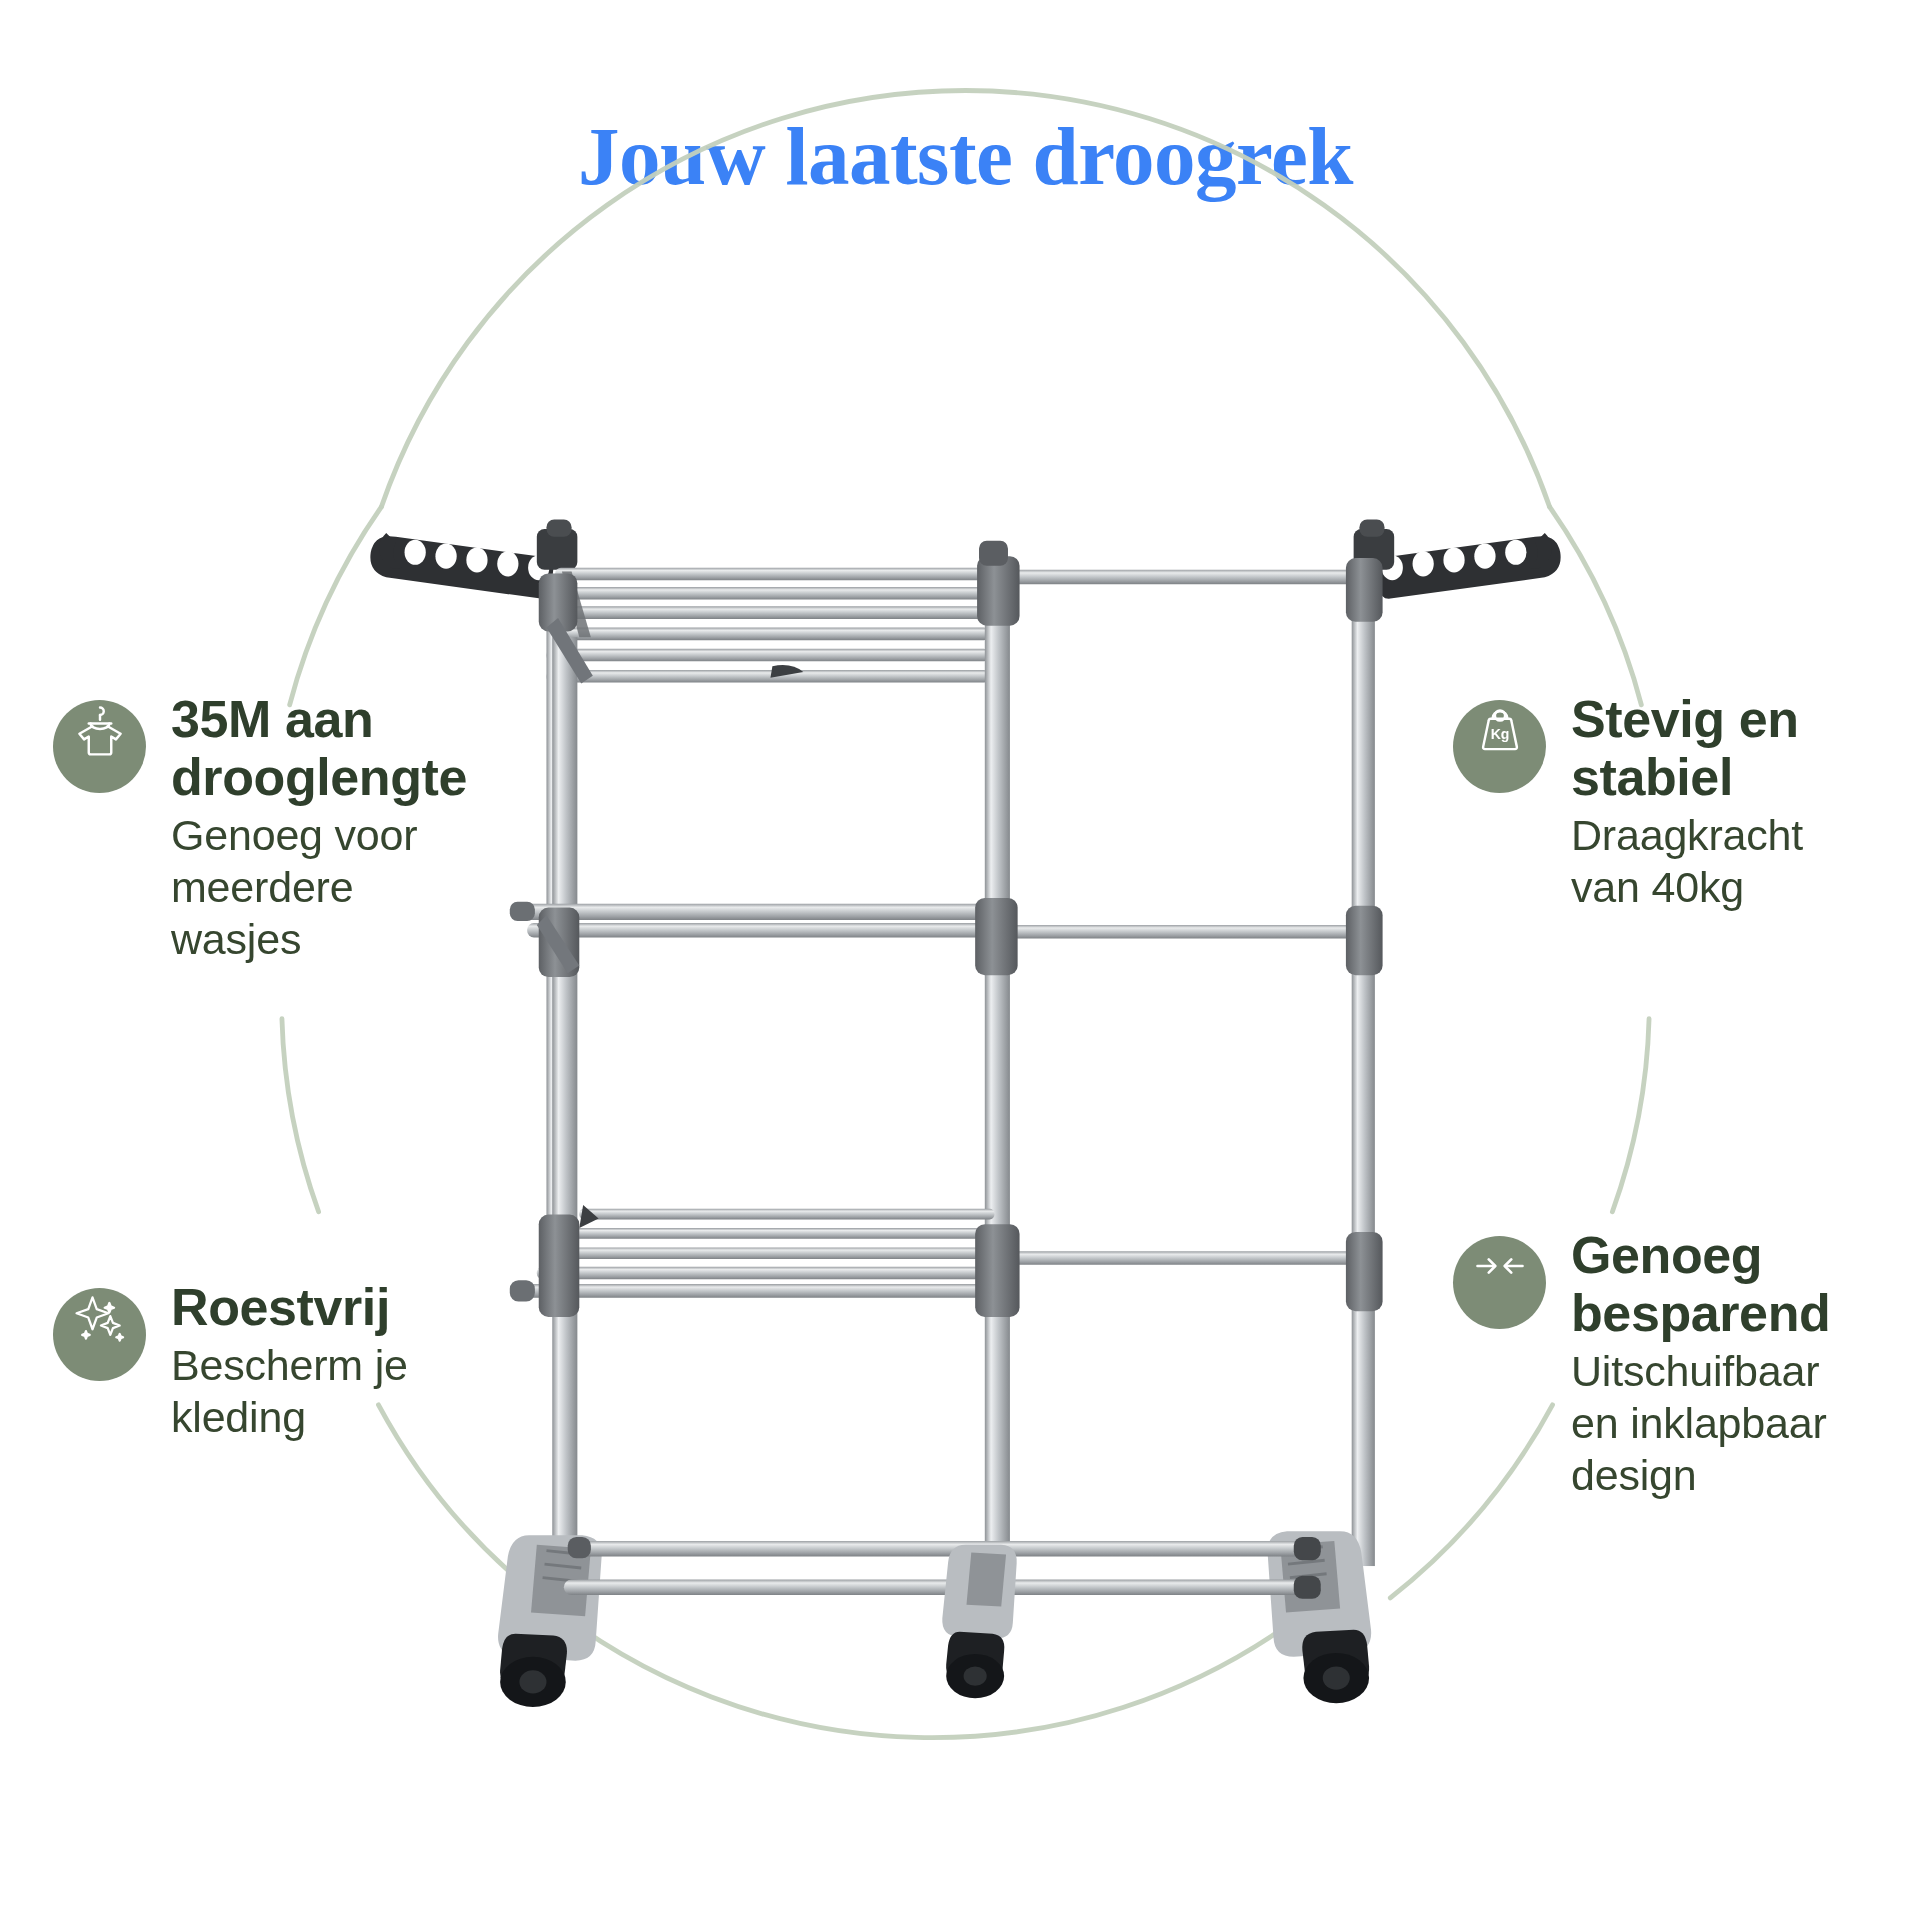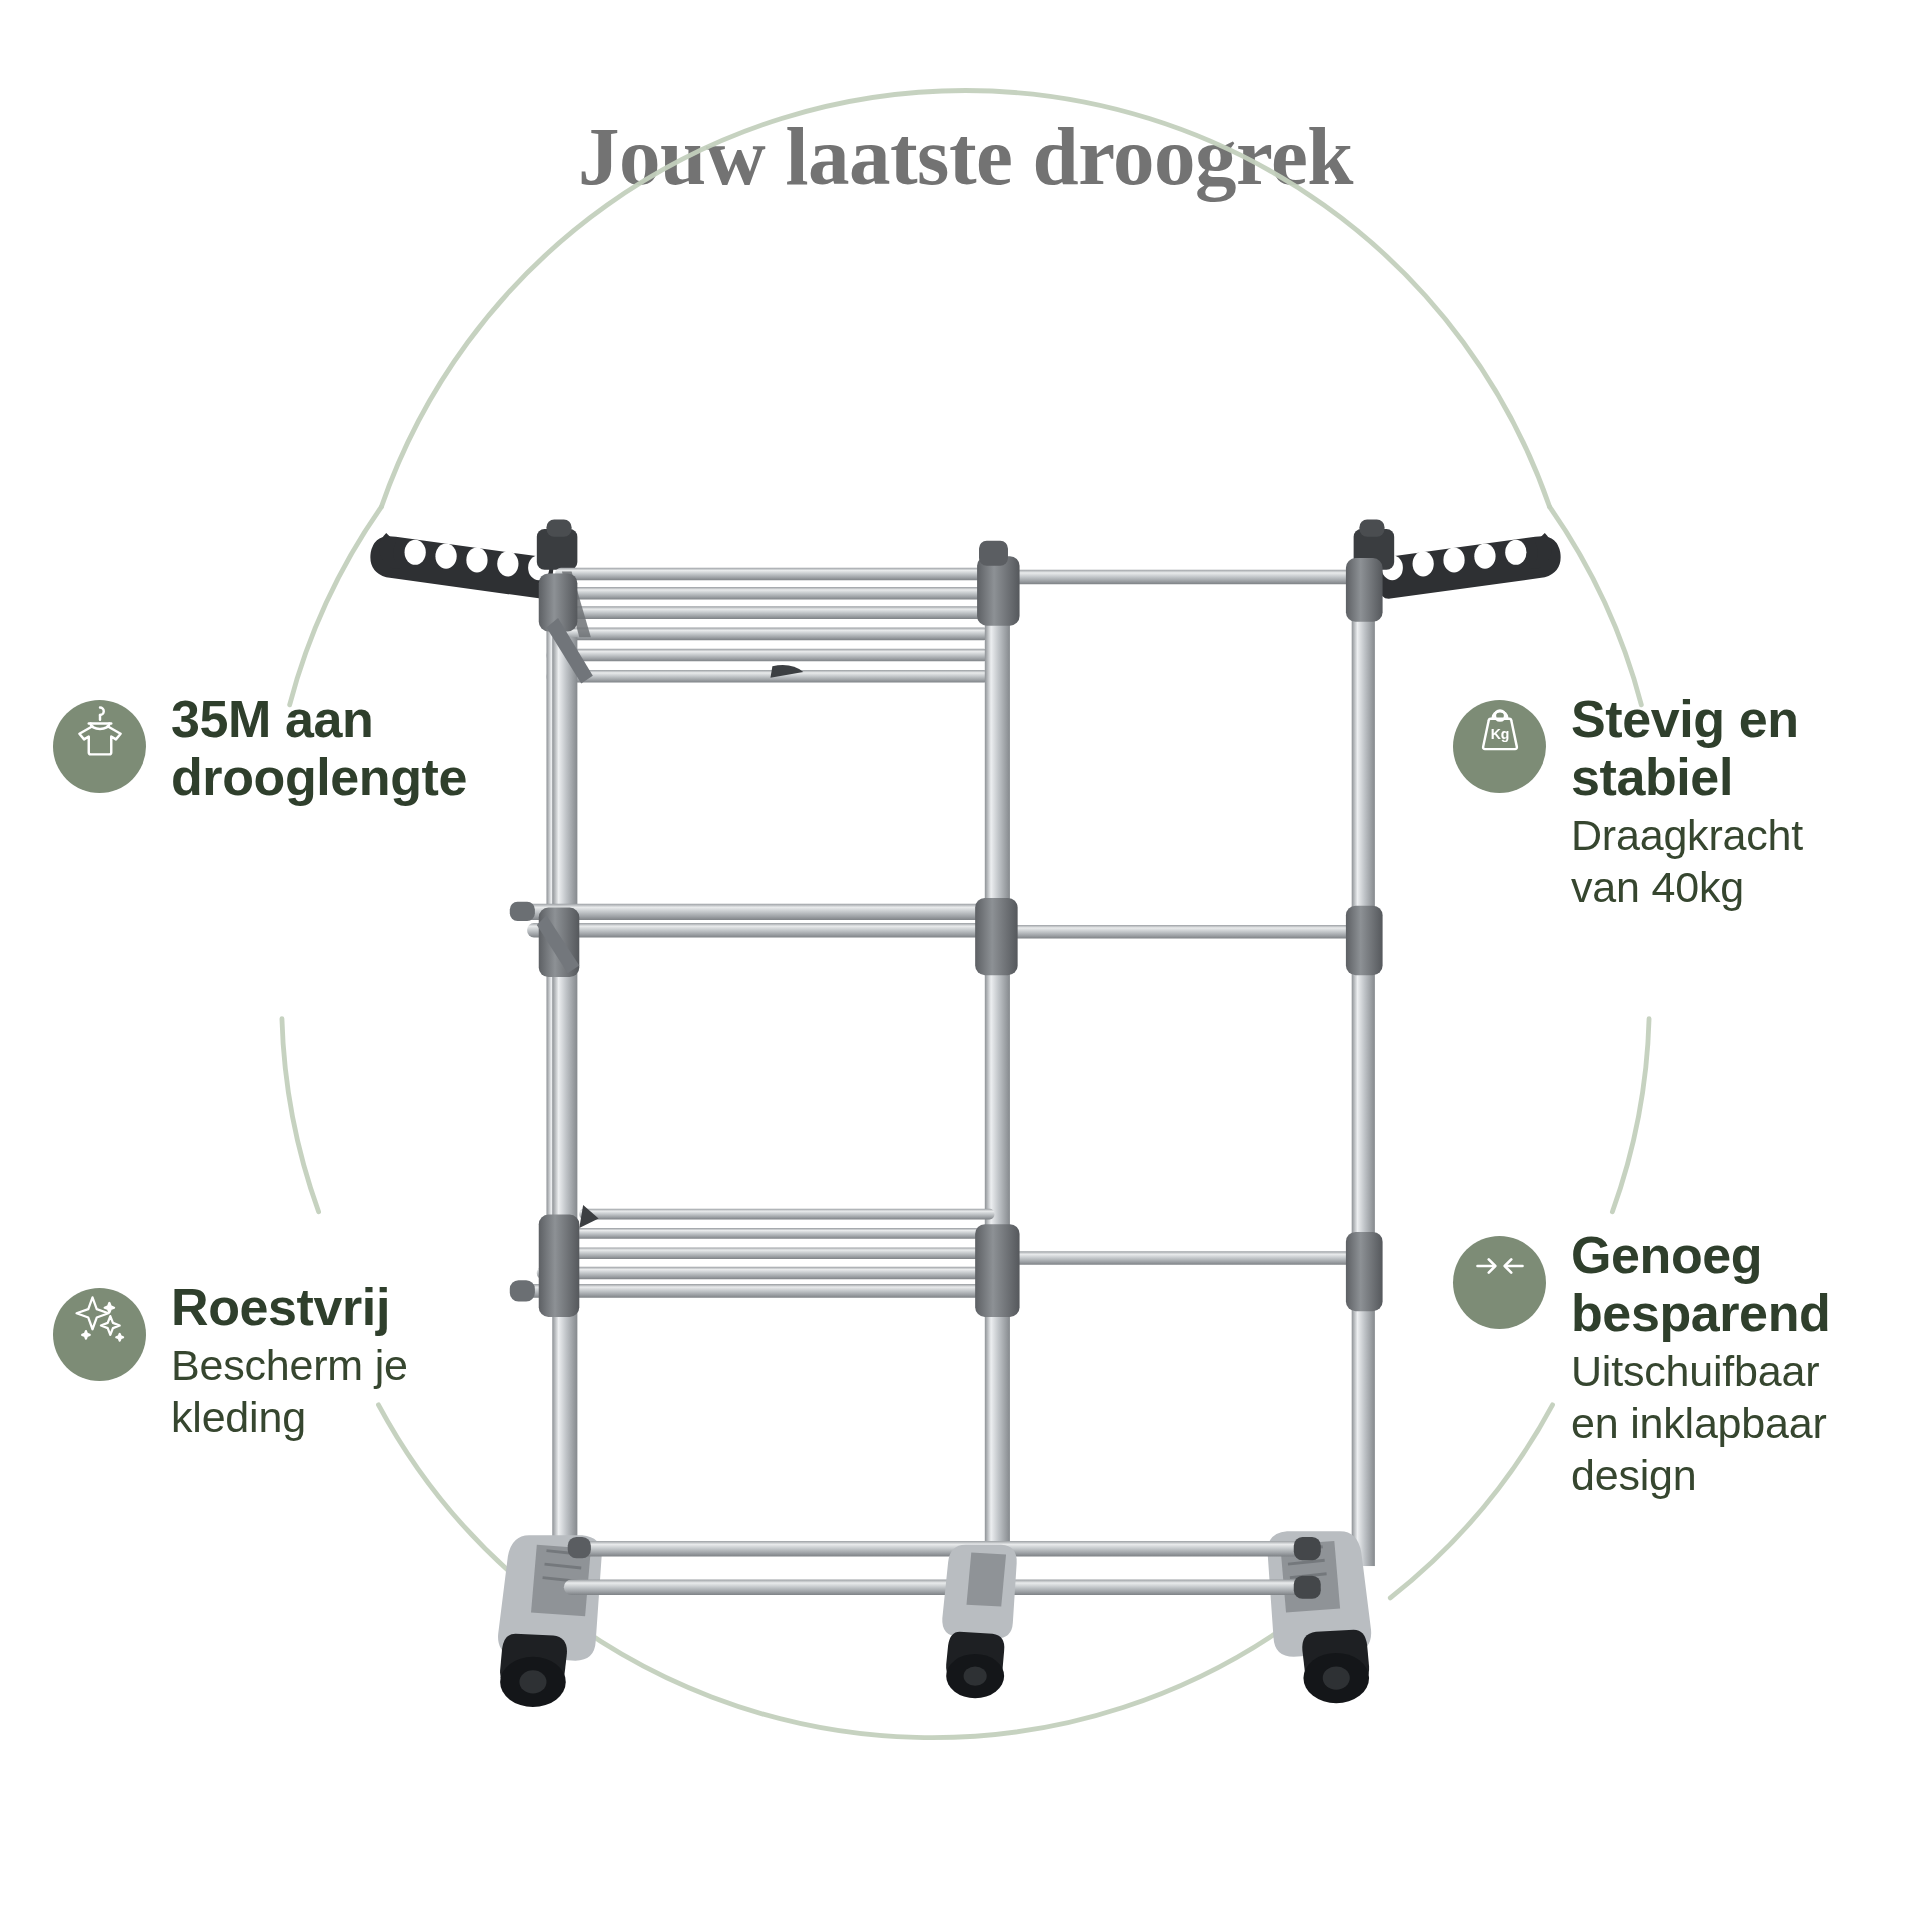--- a/index.html
+++ b/index.html
@@ -12,21 +12,21 @@
   #stage { position:relative; width:1931px; height:1931px; background:#ffffff; }
 
   
   .title {
     position:absolute; top:108px; left:0; width:1931px;
     text-align:center;
     font-family:"Liberation Serif", serif;
     font-weight:700;
     font-size:83px;
     letter-spacing:-0.5px;
-    color:#737373;
+    color:#3b82f6;
   }
 
   
   .arcs { position:absolute; left:0; top:0; width:1931px; height:1931px; }
 
   
   .feature { position:absolute; display:flex; align-items:flex-start; }
   .feature.left  { flex-direction:row; }
   .f-icon {
     width:93px; height:93px; border-radius:50%;
@@ -250,20 +250,25 @@
         <path d="M20 25 h24"></path>
         <path d="M22 25 a10 6 0 0 0 20 0"></path>
         <path d="M24 28 L10 36 l5 6 l5 -3 v17 a2 2 0 0 0 2 2 h20 a2 2 0 0 0 2 -2 v-17 l5 3 l5 -6 l-14 -8"></path>
       </svg>
     </div>
     <div class="f-text">
       <div class="f-title">
         <span>35M aan</span><br>
         <span>drooglengte</span>
       </div>
+      <div class="f-sub">
+        <span>Genoeg voor</span><br>
+        <span>meerdere</span><br>
+        <span>wasjes</span>
+      </div>
     </div>
   </div>
 
   <div class="feature left feat-rust">
     <div class="f-icon">
       <svg width="60" height="60" viewBox="0 0 64 64" fill="none" stroke="#ffffff" stroke-width="2.4" stroke-linejoin="round">
         <path d="M24 10 L28.5 22.5 L41 27 L28.5 31.5 L24 44 L19.5 31.5 L7 27 L19.5 22.5 Z"></path>
         <path d="M43 30 L45.8 37.2 L53 40 L45.8 42.8 L43 50 L40.2 42.8 L33 40 L40.2 37.2 Z"></path>
         <path d="M42 16 l1.4 3.6 l3.6 1.4 l-3.6 1.4 l-1.4 3.6 l-1.4 -3.6 l-3.6 -1.4 l3.6 -1.4 Z" fill="#ffffff"></path>
         <path d="M17 46 l1.1 2.9 l2.9 1.1 l-2.9 1.1 l-1.1 2.9 l-1.1 -2.9 l-2.9 -1.1 l2.9 -1.1 Z" fill="#ffffff"></path>

